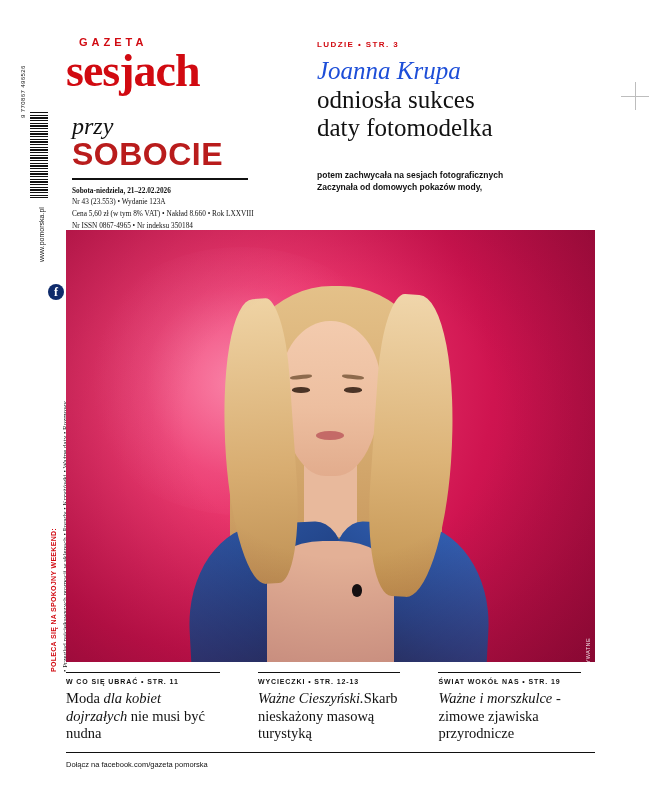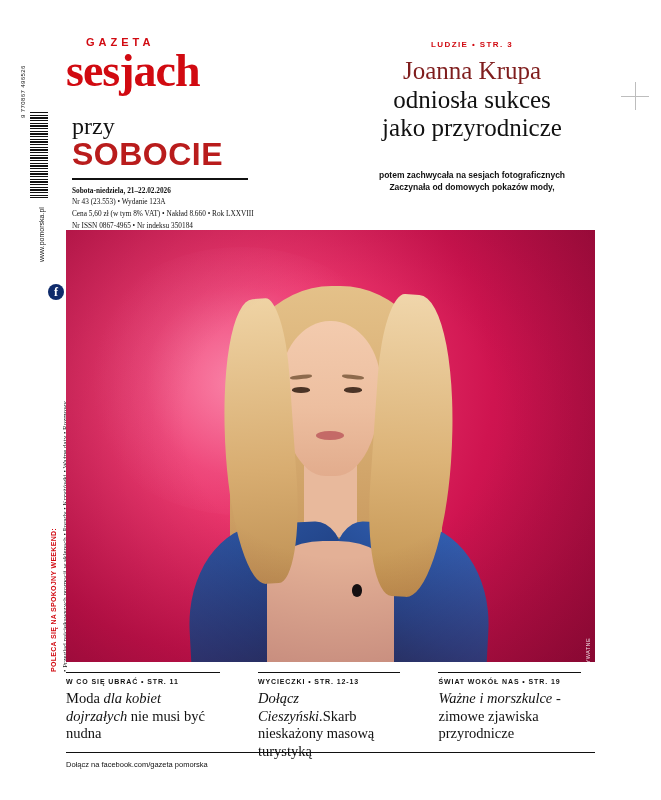--- a/index.html
+++ b/index.html
@@ -29,53 +29,54 @@
     left: 66px;
     top: 36px;
     width: 260px;
   }
   .masthead-kicker {
     font-family: "Liberation Sans", sans-serif;
     font-weight: bold;
     font-size: 11px;
     letter-spacing: 4px;
     color: #d10a11;
-    margin-left: 20px;
+    margin-left: 13px;
     margin-bottom: 1px;
   }
   .masthead-title {
     font-family: "Liberation Serif", serif;
     font-weight: bold;
     font-size: 46px;
     line-height: 0.95;
     color: #d10a11;
     letter-spacing: -1px;
   }
 
   
   .lead {
     position: absolute;
     right: 34px;
     top: 40px;
     width: 310px;
-    text-align: center;
+    text-align: left;
   }
   .lead-kicker {
     font-family: "Liberation Sans", sans-serif;
     font-size: 8px;
     font-weight: bold;
     letter-spacing: 1.4px;
     color: #d10a11;
     margin-bottom: 8px;
   }
   .lead-head-1 {
     font-family: "Liberation Serif", serif;
+    font-style: italic;
     font-size: 25px;
     line-height: 1.14;
-    color: #7f1d1d;
+    color: #1d4ed8;
   }
   .lead-head-2 {
     font-family: "Liberation Serif", serif;
     font-size: 25px;
     line-height: 1.14;
     color: #111;
   }
   .lead-head-3 {
     font-family: "Liberation Serif", serif;
     font-size: 25px;
@@ -109,20 +110,21 @@
 
   
   .supplement {
     position: absolute;
     left: 72px;
     top: 114px;
     width: 230px;
   }
   .supp-przy {
     font-family: "Liberation Serif", serif;
+    font-style: italic;
     font-size: 24px;
     line-height: 1;
     color: #111;
   }
   .supp-sobocie {
     font-family: "Liberation Sans", sans-serif;
     font-weight: bold;
     font-size: 32px;
     letter-spacing: 0.5px;
     line-height: 1.05;
@@ -433,21 +435,21 @@
 
   <div class="masthead">
     <div class="masthead-kicker">GAZETA</div>
     <div class="masthead-title">sesjach</div>
   </div>
 
   <div class="lead">
     <div class="lead-kicker">LUDZIE • STR. 3</div>
     <div class="lead-head-1">Joanna Krupa</div>
     <div class="lead-head-2">odniosła sukces</div>
-    <div class="lead-head-3">jako przyrodnicze</div>
+    <div class="lead-head-3">daty fotomodelka</div>
     <div class="lead-sub">
       <div>potem zachwycała na sesjach fotograficznych</div>
       <div>Zaczynała od domowych pokazów mody,</div>
     </div>
   </div>
   <div class="crosshair"></div>
 
   <div class="supplement">
     <div class="supp-przy">przy</div>
     <div class="supp-sobocie">SOBOCIE</div>
@@ -495,21 +497,21 @@
 
     <div class="teaser">
       <div class="teaser-rule"></div>
       <div class="teaser-kicker">W CO SIĘ UBRAĆ • STR. 11</div>
       <div class="teaser-head"><span>Moda </span><span class="it">dla kobiet dojrzałych</span><span> nie musi być nudna</span></div>
     </div>
 
     <div class="teaser">
       <div class="teaser-rule"></div>
       <div class="teaser-kicker">WYCIECZKI • STR. 12-13</div>
-      <div class="teaser-head"><span class="it">Dołącz Cieszyński.</span><span class="it"></span><span>Skarb nieskażony masową turystyką</span></div>
+      <div class="teaser-head"><span class="it">Ważne Cieszyński.</span><span class="it"></span><span>Skarb nieskażony masową turystyką</span></div>
     </div>
 
     <div class="teaser">
       <div class="teaser-rule"></div>
       <div class="teaser-kicker">ŚWIAT WOKÓŁ NAS • STR. 19</div>
       <div class="teaser-head"><span></span><span class="it">Ważne i morszkulce</span><span> - zimowe zjawiska przyrodnicze</span></div>
     </div>
 
   </div>
 

